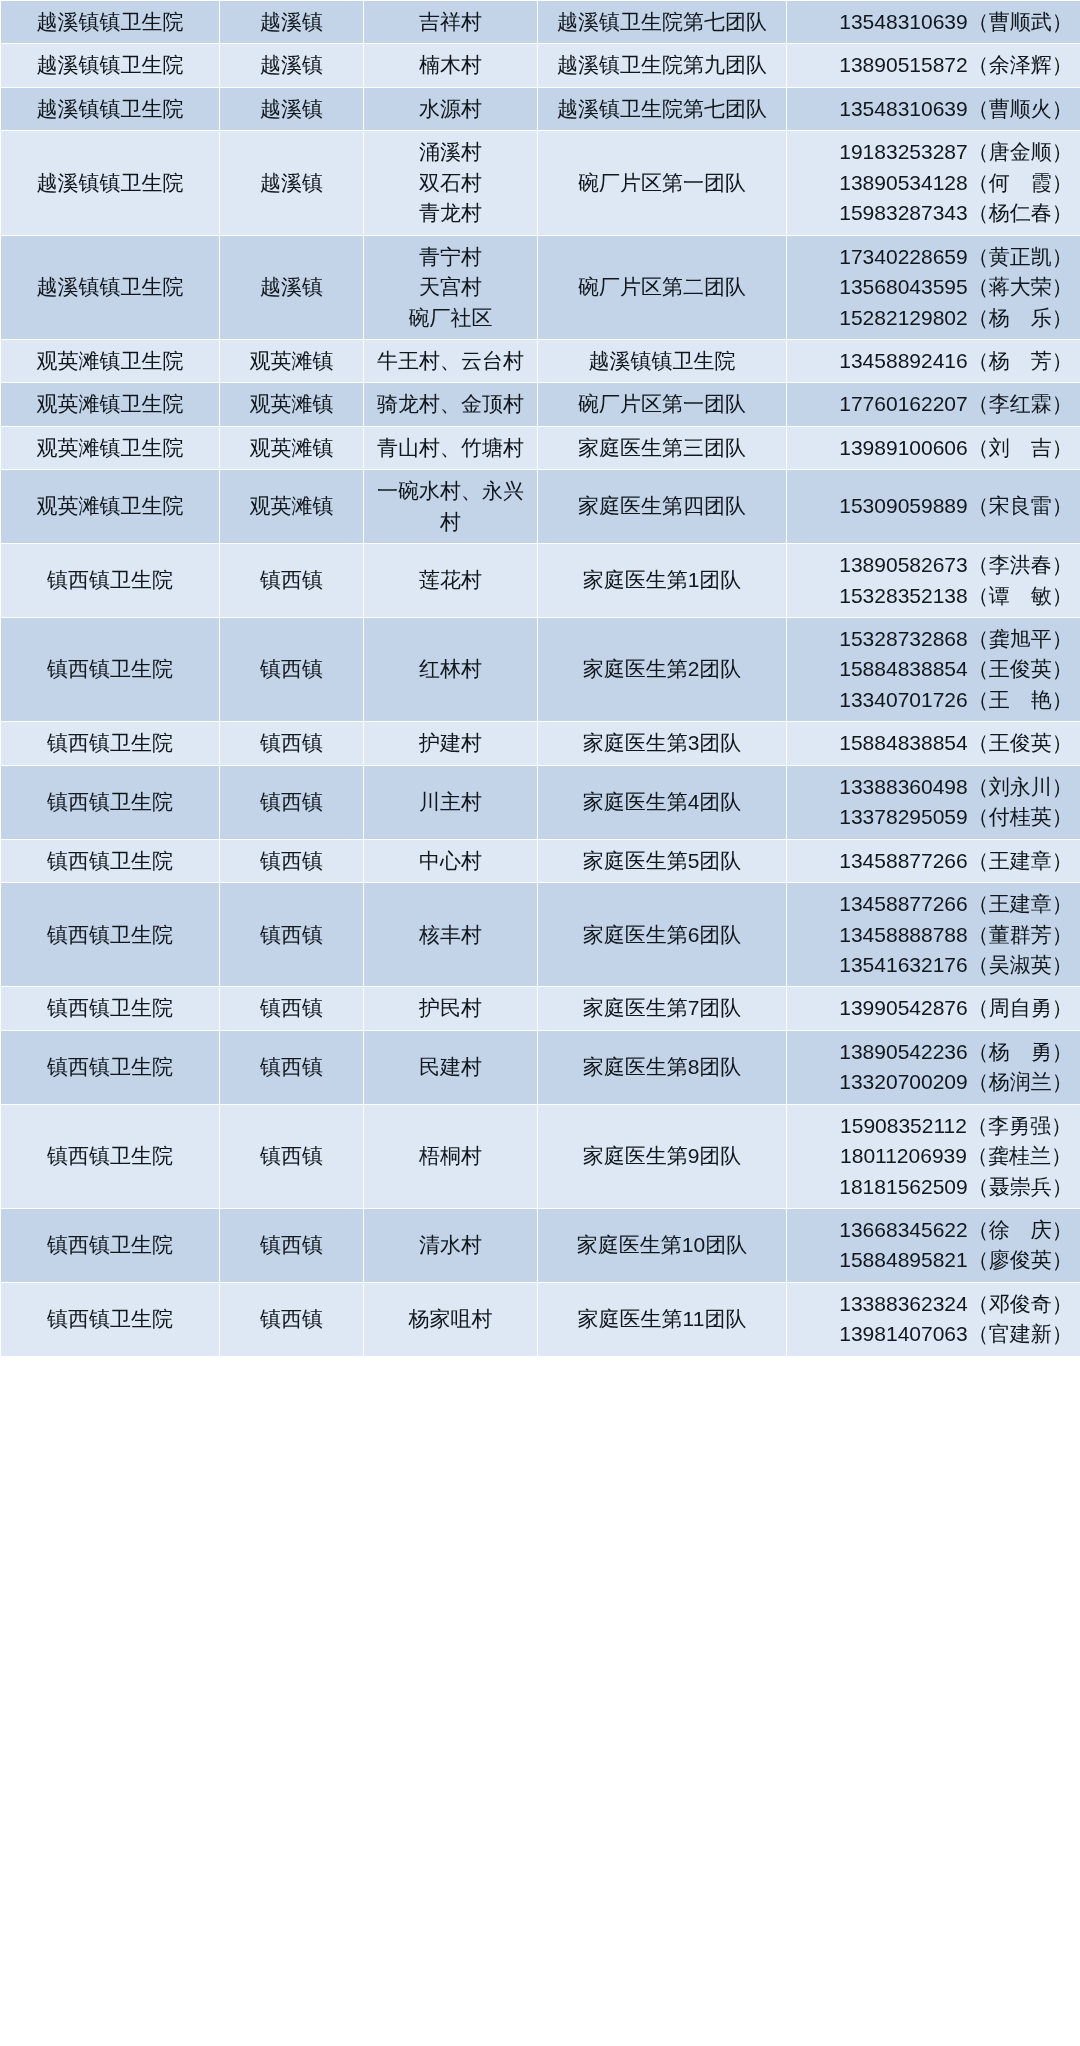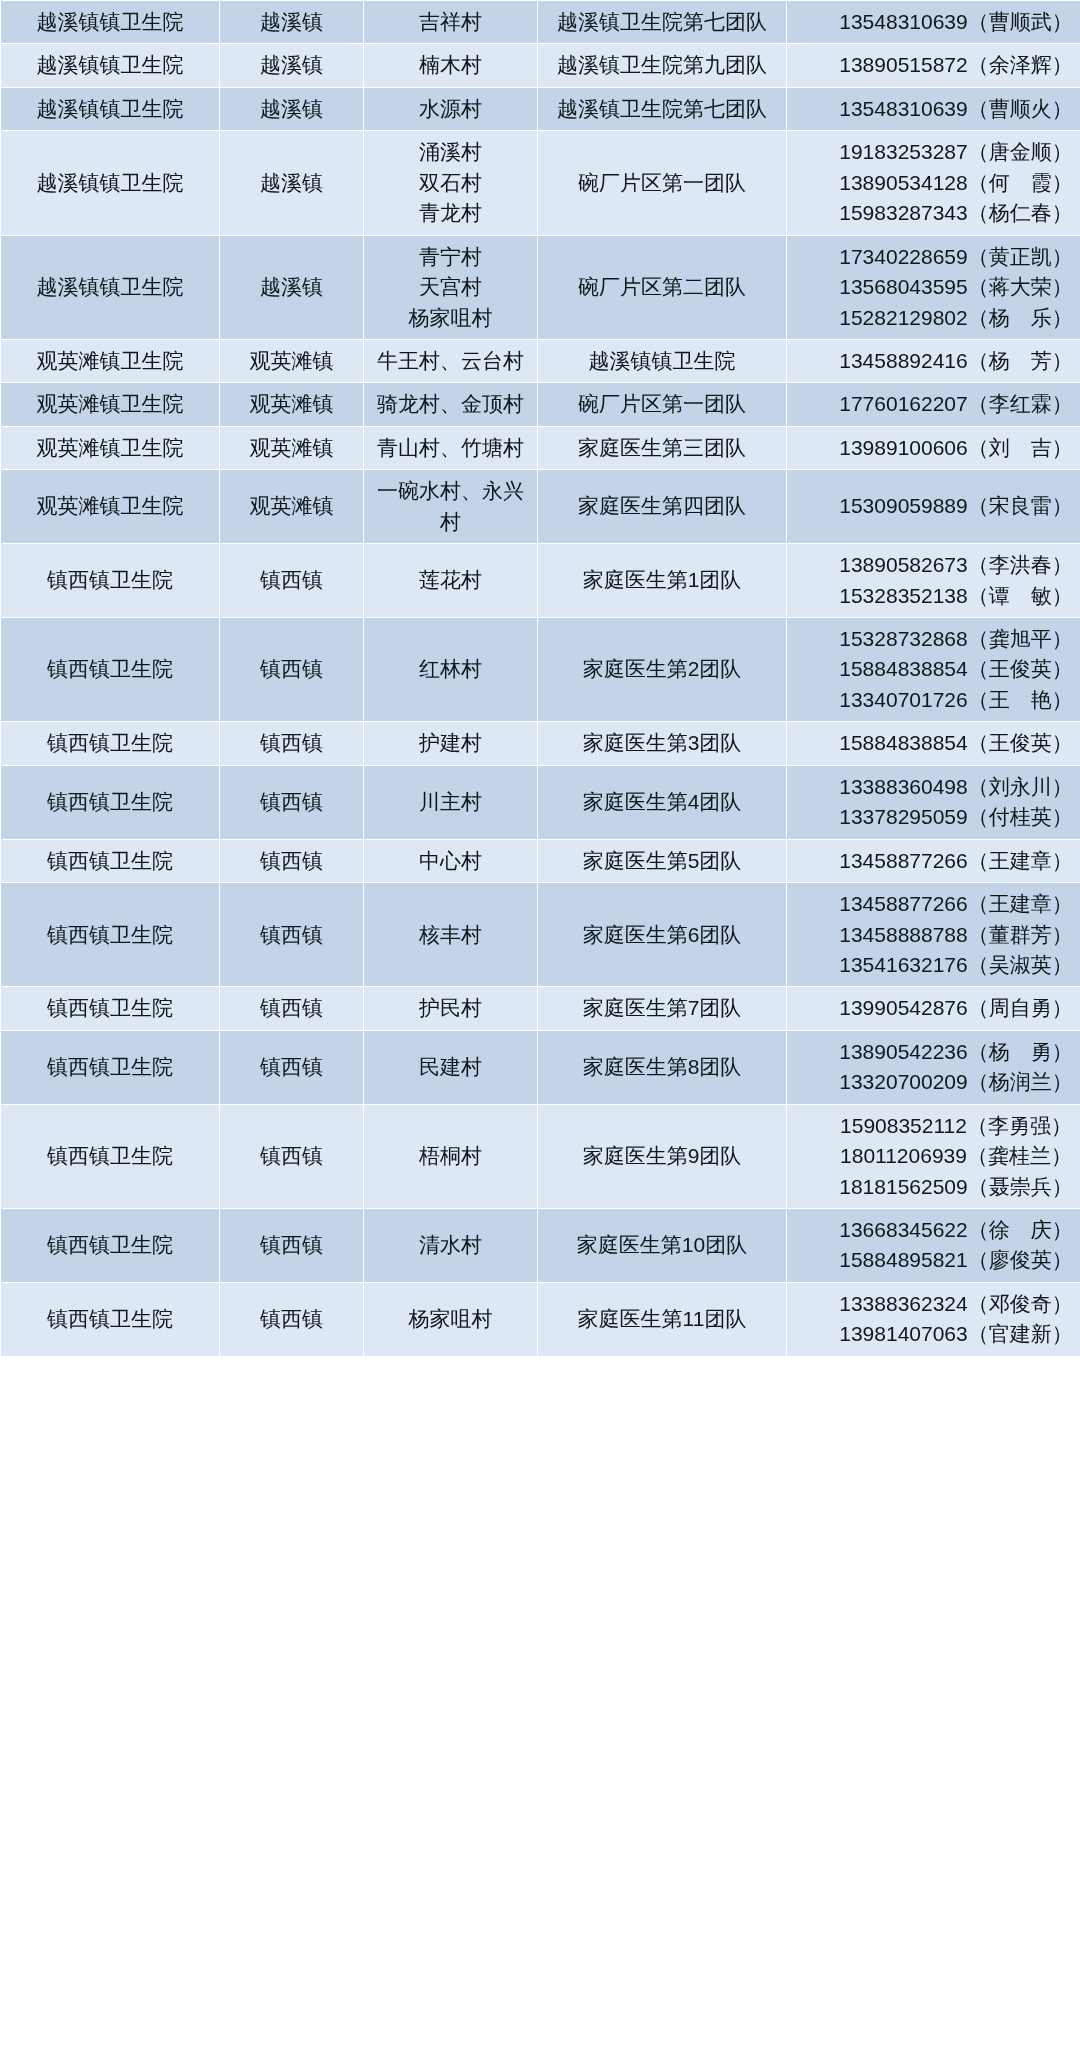--- a/index.html
+++ b/index.html
@@ -72,21 +72,21 @@
         <td class="col-team">碗厂片区第一团队</td>
         <td class="col-contact">19183253287（唐金顺）
 13890534128（何　霞）
 15983287343（杨仁春）</td>
       </tr>
       <tr class="band-a">
         <td class="col-hospital">越溪镇镇卫生院</td>
         <td class="col-town">越溪镇</td>
         <td class="col-village">青宁村
 天宫村
-杨家咀村</td>
+碗厂社区</td>
         <td class="col-team">碗厂片区第二团队</td>
         <td class="col-contact">17340228659（黄正凯）
 13568043595（蒋大荣）
 15282129802（杨　乐）</td>
       </tr>
       <tr class="band-b">
         <td class="col-hospital">观英滩镇卫生院</td>
         <td class="col-town">观英滩镇</td>
         <td class="col-village">牛王村、云台村</td>
         <td class="col-team">越溪镇镇卫生院</td>

